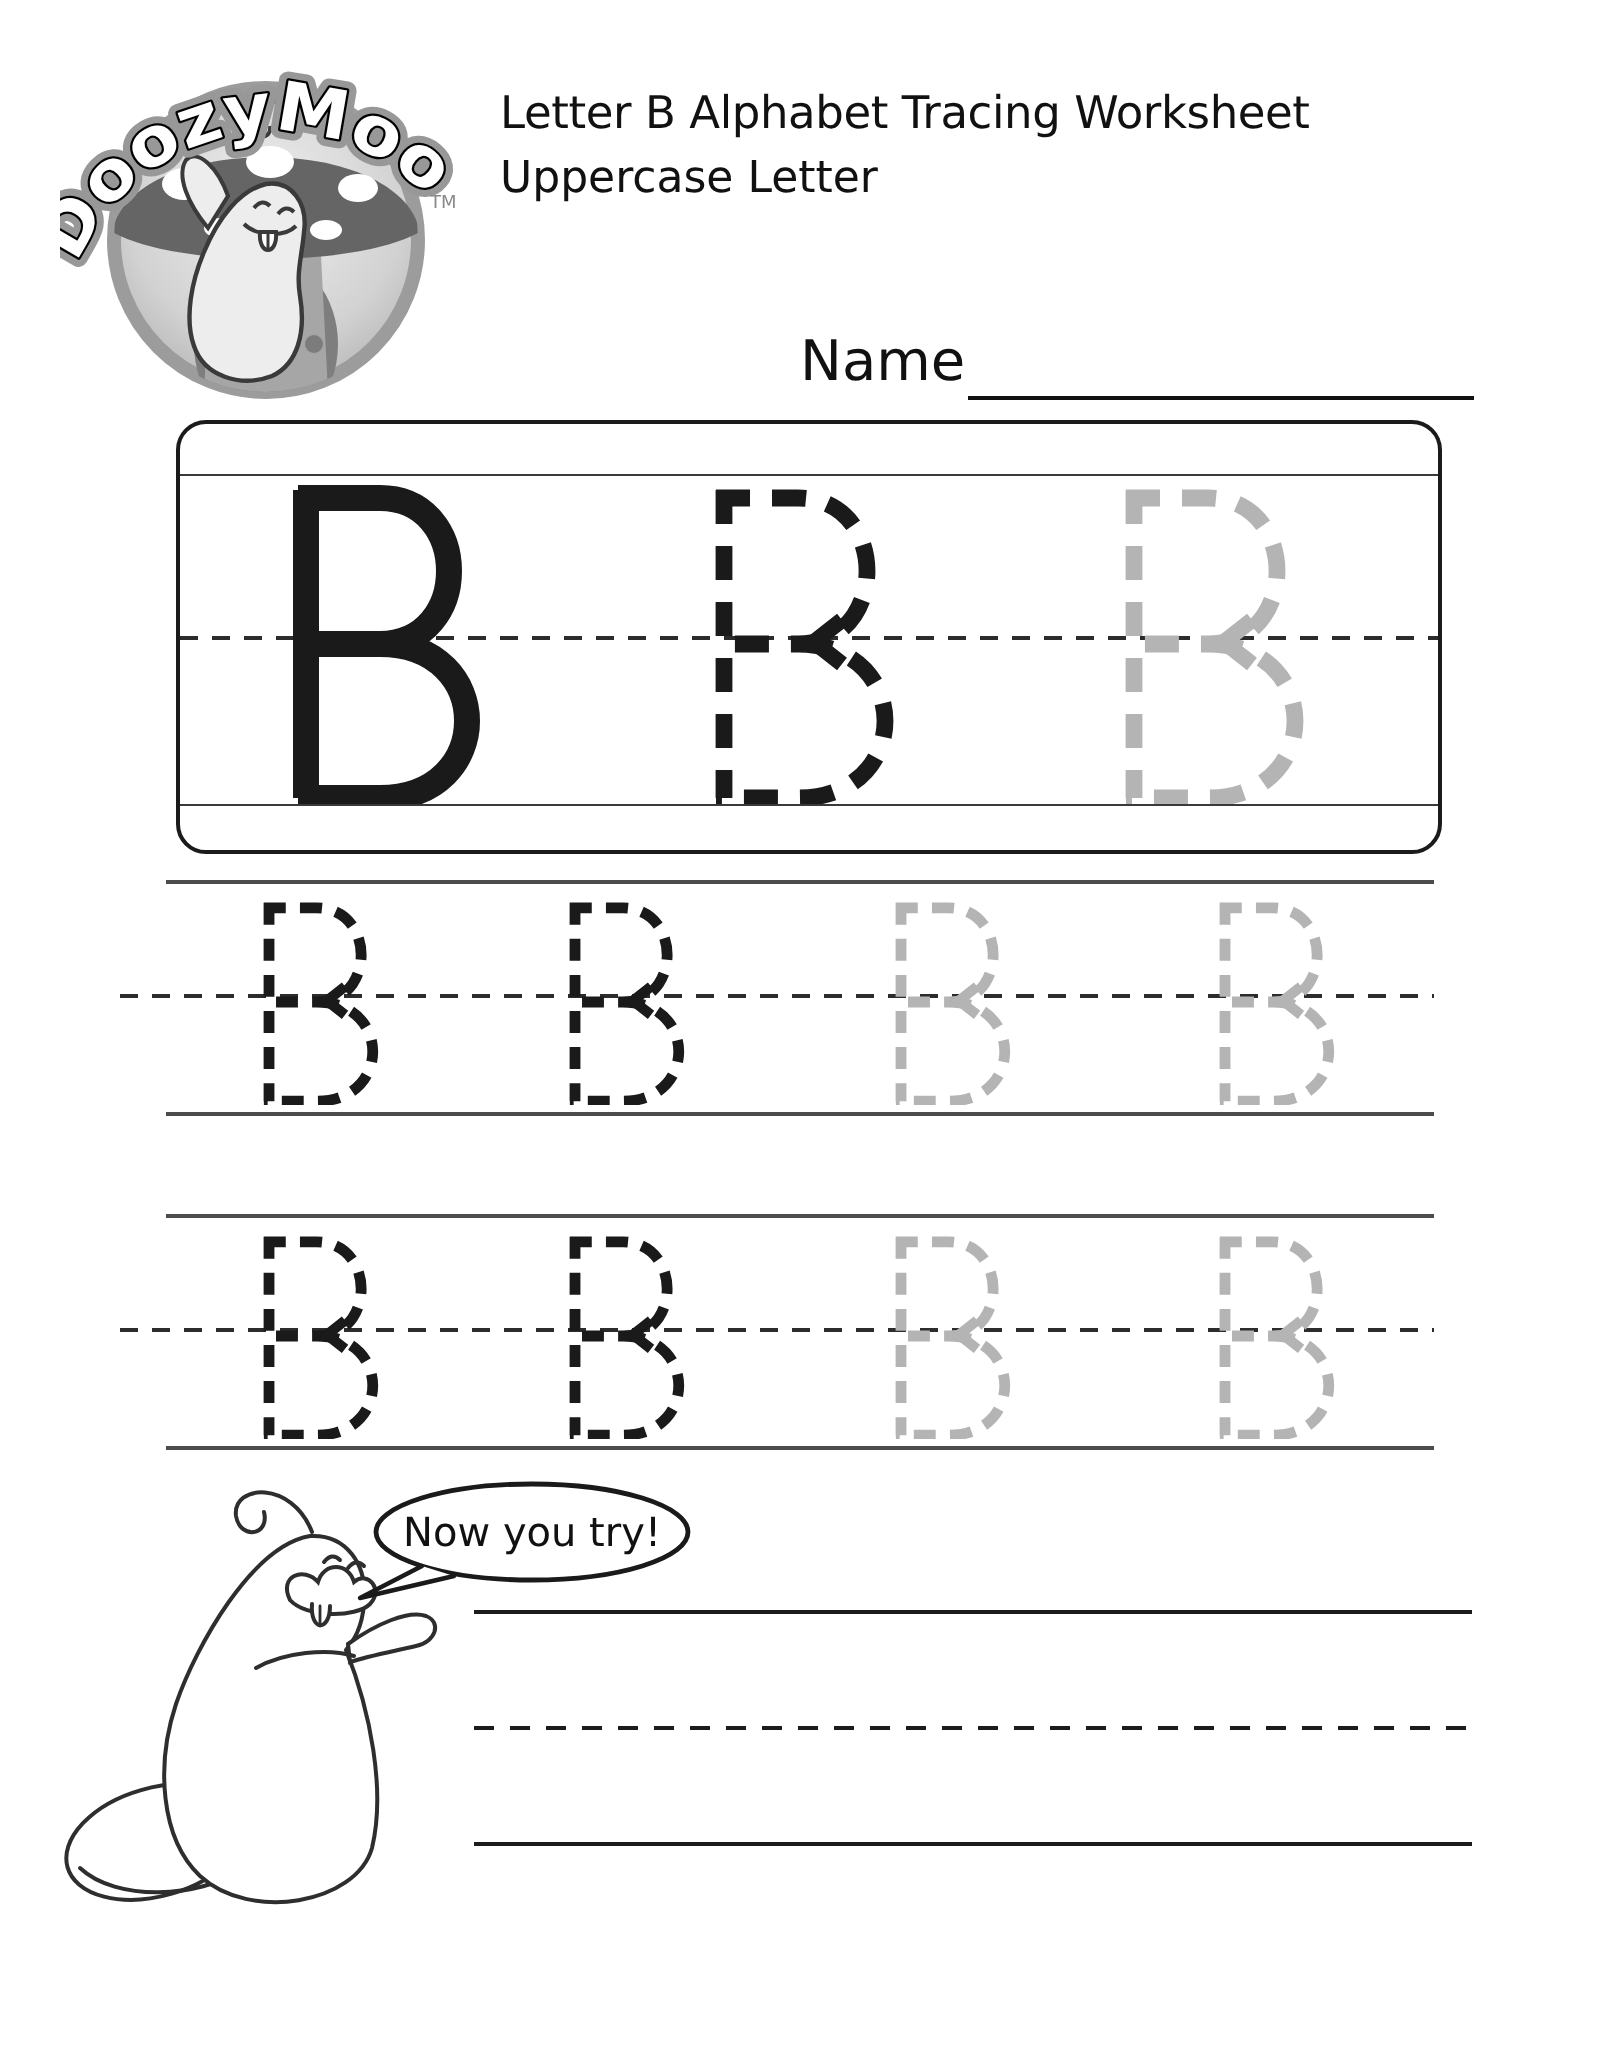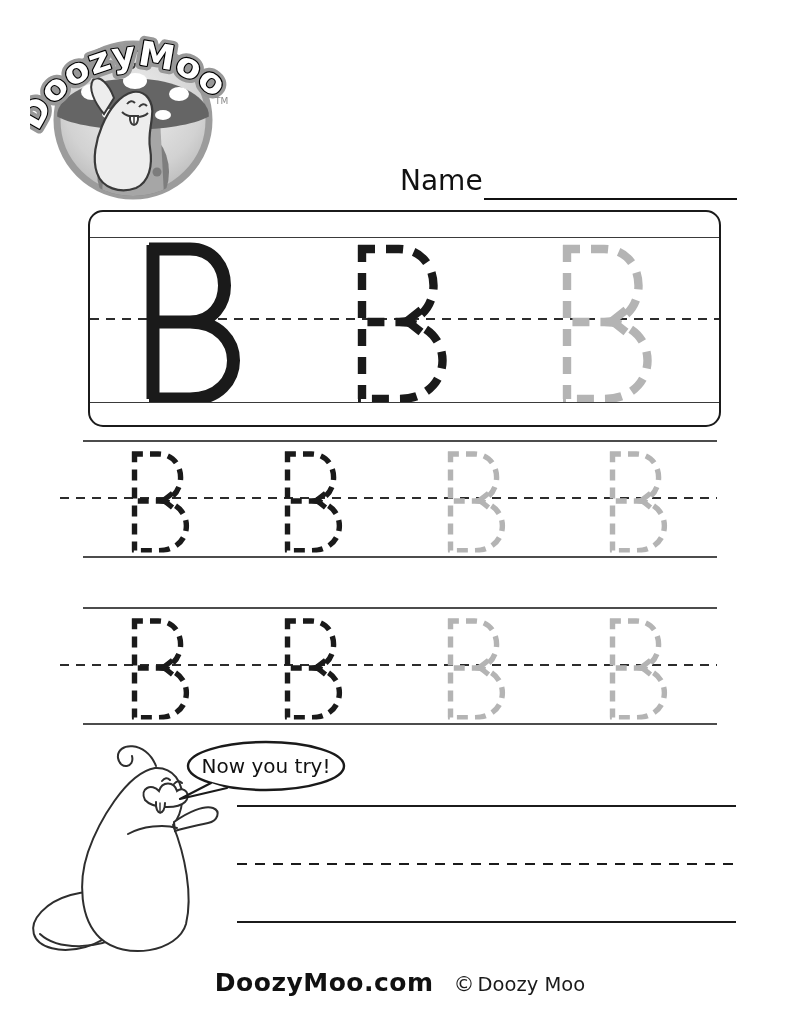--- a/index.html
+++ b/index.html
@@ -112,20 +112,24 @@
     </g>
     <text font-size="34" font-weight="bold" fill="#fff" stroke="#989898" stroke-width="9" paint-order="stroke" stroke-linejoin="round">
       <textPath href="#archpath" startOffset="2" textLength="212" lengthAdjust="spacingAndGlyphs">DoozyMoo</textPath>
     </text>
     <text font-size="34" font-weight="bold" fill="#fff" stroke="#000" stroke-width="2.2" paint-order="stroke" stroke-linejoin="round">
       <textPath href="#archpath" startOffset="2" textLength="212" lengthAdjust="spacingAndGlyphs">DoozyMoo</textPath>
     </text>
     <text x="185" y="84" font-size="9" fill="#8a8a8a">TM</text>
   </svg>
 
+  <div class="titleblock">
+    <div class="title-l1">Letter B Alphabet Tracing Worksheet</div>
+    <div class="title-l2">Uppercase Letter</div>
+  </div>
 
   <div class="namerow-label">Name</div>
   <div class="nameline"></div>
 
   <div class="bigbox row-big">
     <div class="sline bx-top"></div>
     <div class="dline bx-mid"></div>
     <div class="sline bx-bot"></div>
   <svg viewBox="0 0 104 160" class="tl" style="color: rgb(26, 26, 26); --sw: 13;">
         <use href="#bform"></use>
@@ -192,21 +196,14 @@
   <svg class="bubble" viewBox="0 0 172 64">
     <ellipse cx="89" cy="27" rx="78" ry="24" fill="#fff" stroke="#1a1a1a" stroke-width="2.4"></ellipse>
     <path d="M 34,44 L 3,60 L 50,49" fill="#fff" stroke="#1a1a1a" stroke-width="2.2" stroke-linejoin="round" stroke-linecap="round"></path>
     <text x="89" y="34" text-anchor="middle" font-size="20" fill="#111">Now you try!</text>
   </svg>
 
   <div class="sline p-l1" style="position:absolute;"></div>
   <div class="p-l2" style="position:absolute;"></div>
   <div class="sline p-l3" style="position:absolute;"></div>
 
-  <div class="footer">
-    <span class="site">DoozyMoo.com</span>
-    <span class="copy">
-      <span class="sym">©</span>
-      <span>Doozy Moo</span>
-    </span>
-  </div>
 
 </div>
 
 </body></html>

